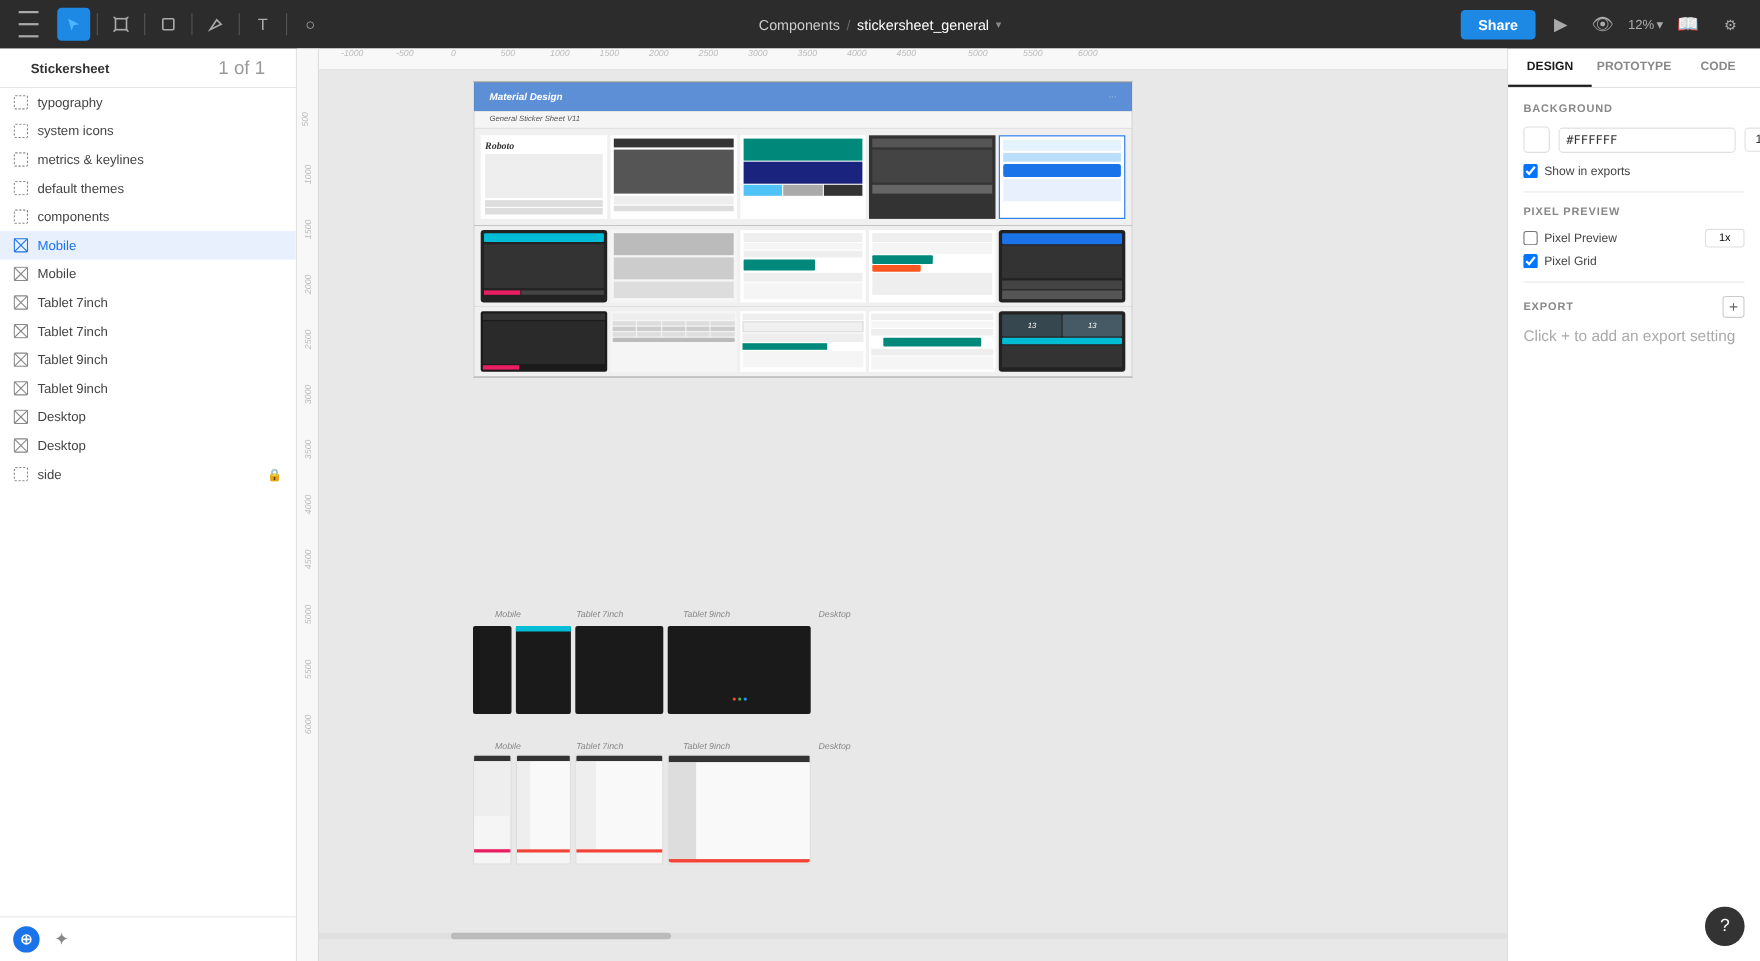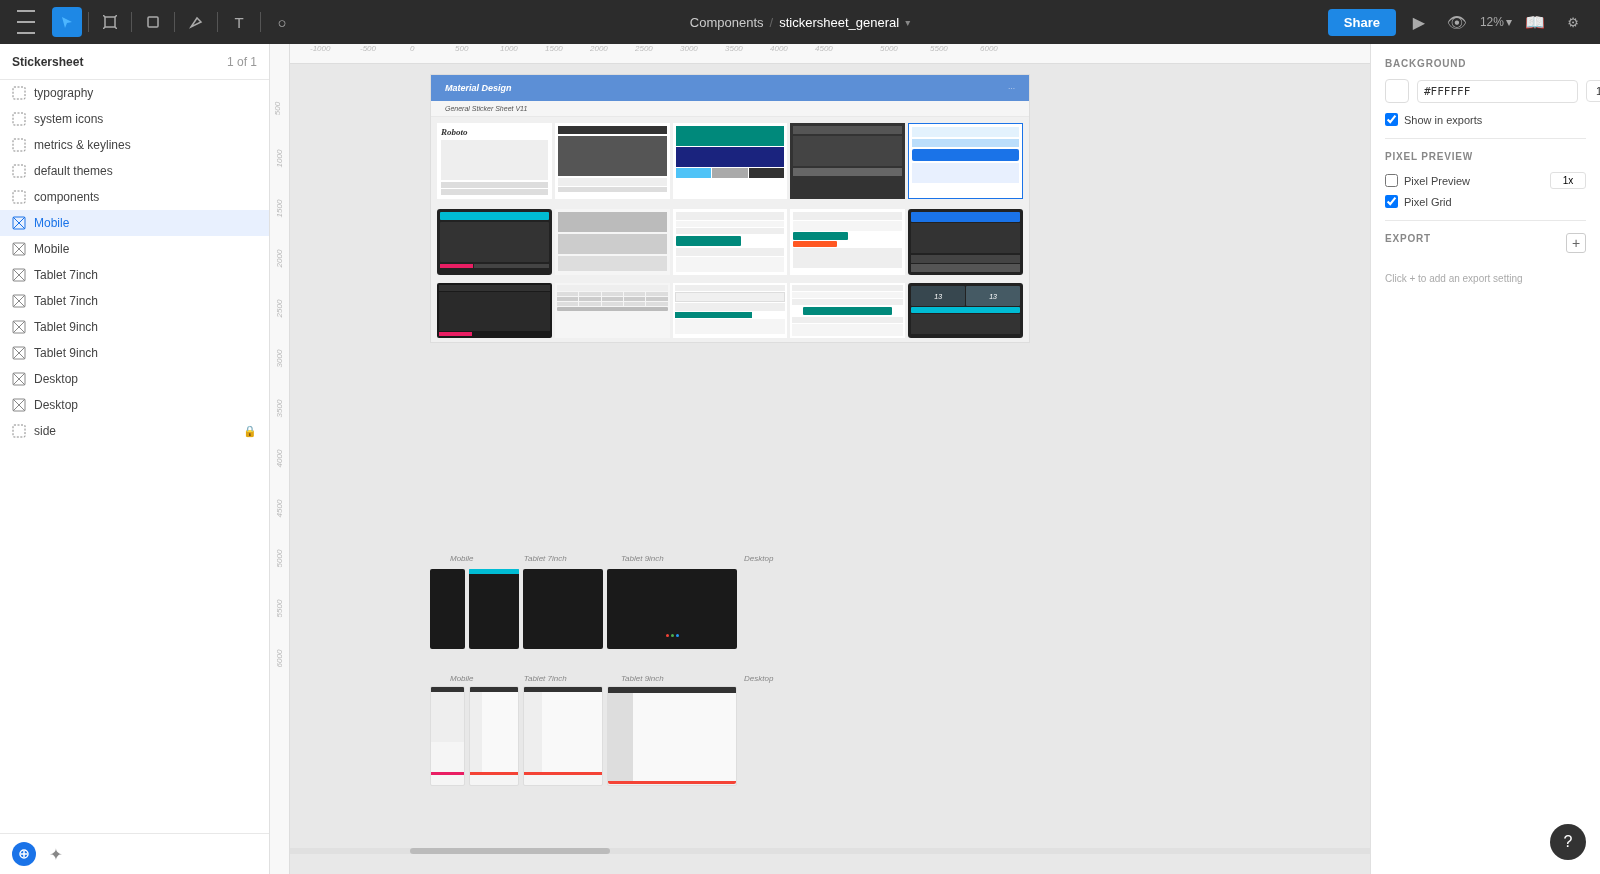--- a/index.html
+++ b/index.html
@@ -66,24 +66,24 @@
       display: flex; flex: 1; overflow: hidden;
     }
 
     
     .left-sidebar {
       width: 270px; background: #ffffff; border-right: 1px solid #e0e0e0;
       display: flex; flex-direction: column; flex-shrink: 0;
     }
     .sidebar-header {
       display: flex; align-items: center; justify-content: space-between;
-      padding: 8px 12px; border-bottom: 1px solid #e8e8e8; height: 36px;
+      padding: 8px 28px; border-bottom: 1px solid #e8e8e8; height: 36px;
     }
     .sidebar-title { font-size: 12px; font-weight: 600; color: #333; }
-    .sidebar-page-info { font-size: 12px; color: #999; }
+    .sidebar-page-info { font-size: 17px; color: #999; }
     .sidebar-items { overflow-y: auto; flex: 1; }
     .sidebar-item {
       display: flex; align-items: center; gap: 8px;
       padding: 6px 12px; cursor: pointer; font-size: 12px; color: #444;
     }
     .sidebar-item.selected { background: #e8f0fe; color: #1a73e8; } 
     .item-icon {
       width: 14px; height: 14px; flex-shrink: 0; display: flex; align-items: center; justify-content: center;
     }
     .item-icon svg { width: 14px; height: 14px; }
@@ -143,29 +143,29 @@
     .opacity-input {
       width: 48px; border: 1px solid #e0e0e0; border-radius: 4px;
       padding: 4px 6px; font-size: 11px; color: #333; text-align: center;
     }
     .checkbox-row {
       display: flex; align-items: center; gap: 6px; margin-bottom: 8px; font-size: 11px; color: #444;
     }
     .checkbox-row input[type="checkbox"] { cursor: pointer; }
     .panel-divider { height: 1px; background: #e8e8e8; margin: 12px 0; }
     .export-row {
-      display: flex; justify-content: space-between; margin-bottom: 20px;
+      display: flex; align-items: center; justify-content: space-between; margin-bottom: 8px;
     }
     .export-add-btn {
       width: 20px; height: 20px; border: 1px solid #ccc; border-radius: 3px;
       display: flex; align-items: center; justify-content: center;
       cursor: pointer; font-size: 14px; color: #666;
     }
     .export-hint {
-      font-size: 10px; color: #aaa;
+      font-size: 14px; color: #aaa;
     }
     .help-bubble {
       position: absolute; bottom: 14px; right: 14px;
       width: 36px; height: 36px; background: #333; border-radius: 50%;
       display: flex; align-items: center; justify-content: center;
       color: white; font-size: 16px; cursor: pointer;
     }
     .ruler-num {
       font-size: 8px; color: #bbb; position: absolute;
     }
@@ -680,20 +680,25 @@
         </div>
       </div>
 
       <div style="position:absolute;bottom:0;left:0;right:0;height:6px;background:#e0e0e0;">
         <div style="width:200px;height:6px;background:#bbb;border-radius:3px;margin-left:120px;"></div>
       </div>
     </div>
   </div>
 
   <div class="right-panel">
+    <div class="right-tabs">
+      <div class="right-tab active">DESIGN</div>
+      <div class="right-tab">PROTOTYPE</div>
+      <div class="right-tab">CODE</div>
+    </div>
     <div class="right-panel-body">
 
       <div class="panel-section-title">BACKGROUND</div>
       <div class="color-row">
         <div class="color-swatch" style="background:#ffffff;"></div>
         <input class="color-input" type="text" value="#FFFFFF" style="">
         <input class="opacity-input" type="text" value="100%" style="">
 
       </div>
       <div class="checkbox-row">

